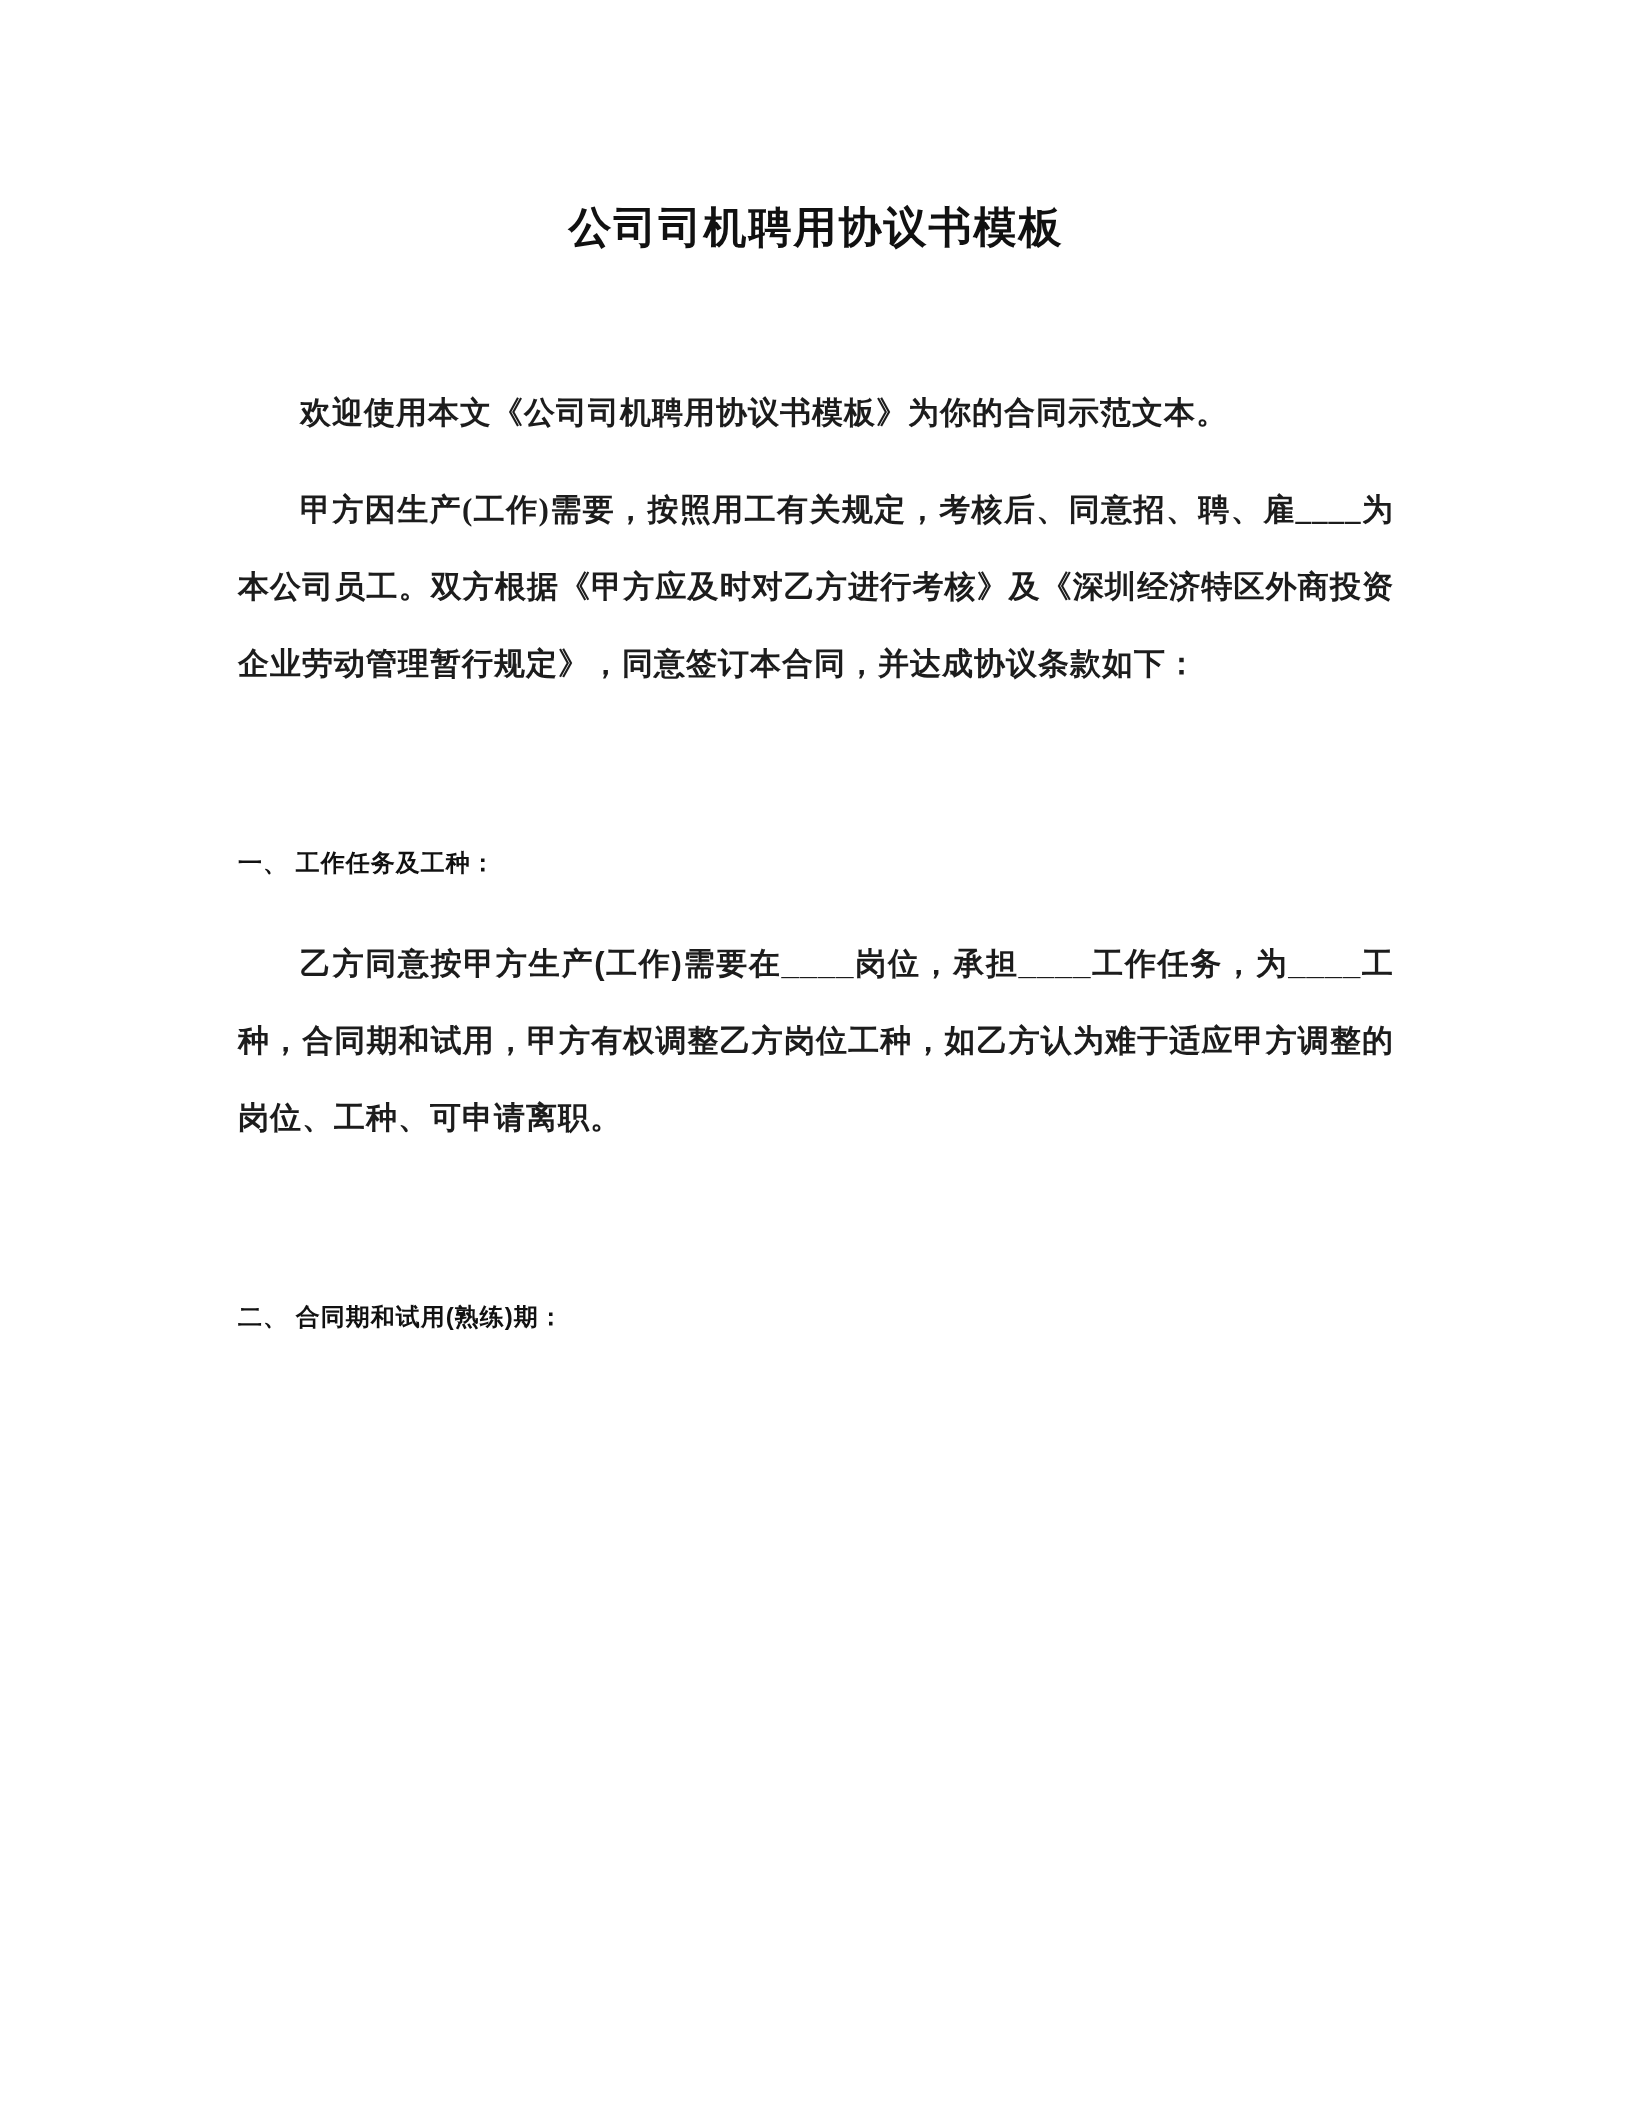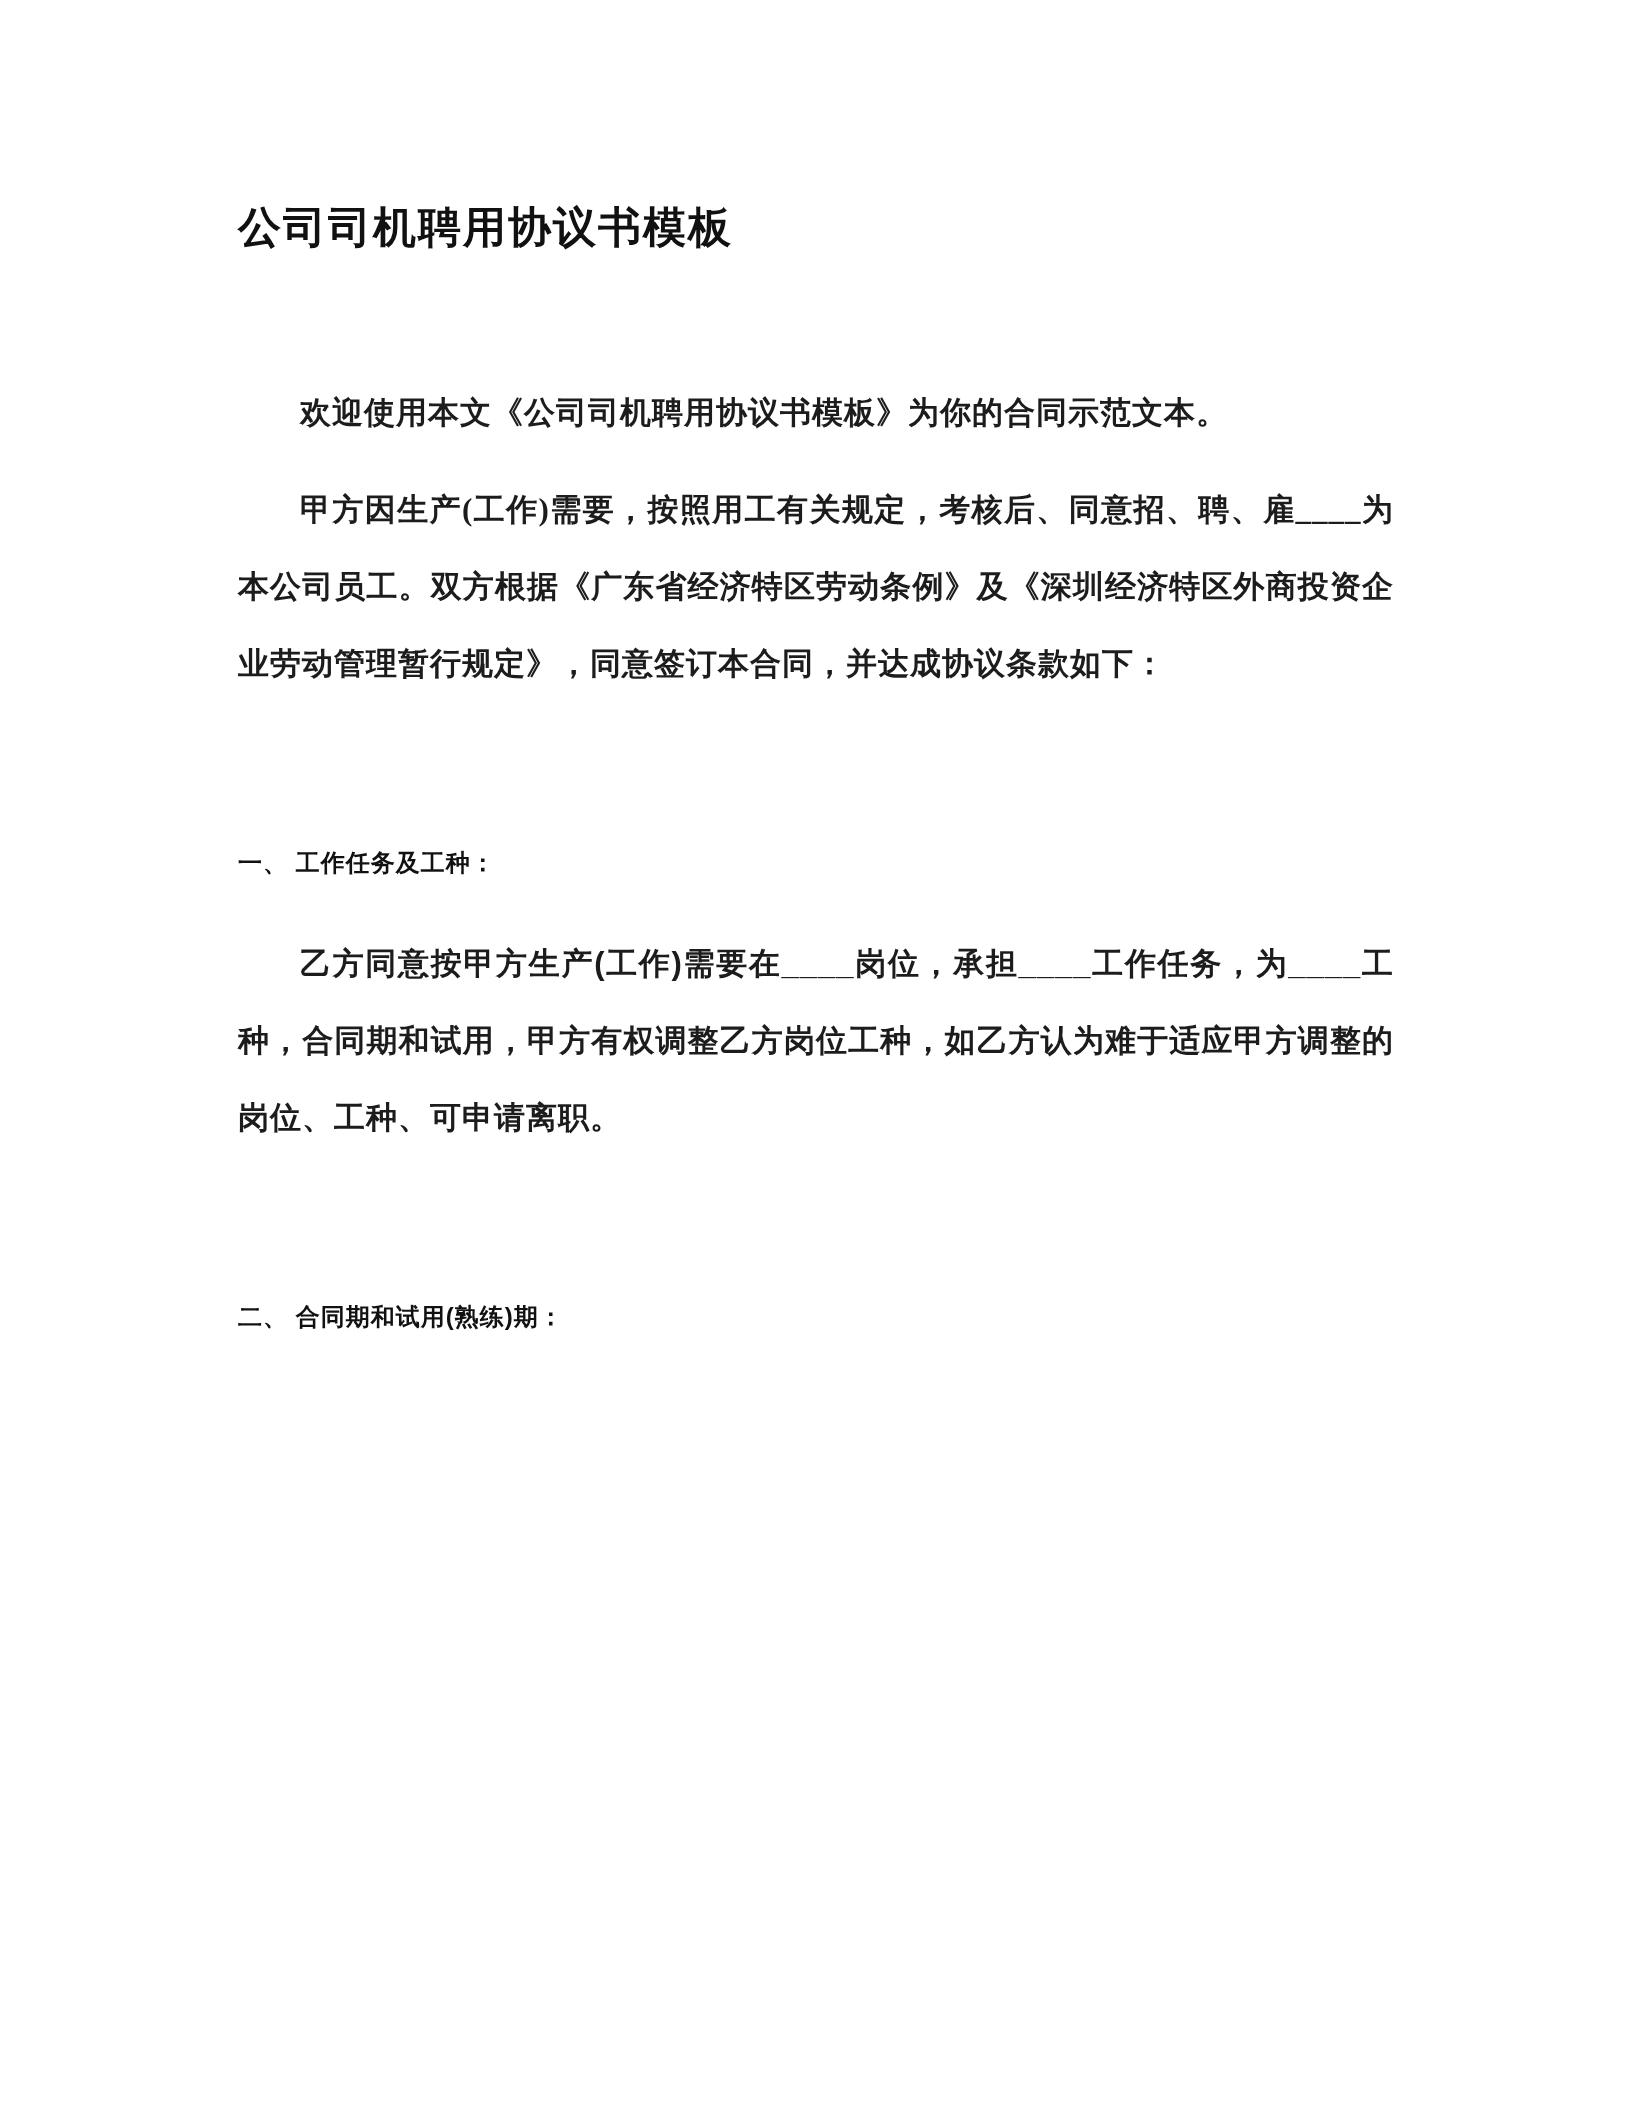--- a/index.html
+++ b/index.html
@@ -16,21 +16,21 @@
       padding: 200px 238px 60px 238px;
       font-family: "Liberation Sans", "DejaVu Sans", sans-serif;
       color: #1c1c1c;
       font-size: 31px;
       font-weight: 600;
       line-height: 77px;
       overflow: hidden;
     }
     .doc-title {
       margin: 0 0 118px 0;
-      text-align: left;
+      text-align: center;
       font-size: 43px;
       font-weight: 700;
       letter-spacing: 2px;
       line-height: 1.3;
       color: #111111;
     }
     .para {
       margin: 0 0 20px 0;
       text-indent: 2em;
       text-align: justify;
@@ -54,21 +54,21 @@
   </style>
 </head>
 <body>
 
 <div class="page">
 
   <h1 class="doc-title">公司司机聘用协议书模板</h1>
 
   <p class="para">欢迎使用本文《公司司机聘用协议书模板》为你的合同示范文本。</p>
 
-  <p class="para">甲方因生产(工作)需要，按照用工有关规定，考核后、同意招、聘、雇____为本公司员工。双方根据《广东省经济特区劳动条例》及《深圳经济特区外商投资企业劳动管理暂行规定》，同意签订本合同，并达成协议条款如下：</p>
+  <p class="para">甲方因生产(工作)需要，按照用工有关规定，考核后、同意招、聘、雇____为本公司员工。双方根据《甲方应及时对乙方进行考核》及《深圳经济特区外商投资企业劳动管理暂行规定》，同意签订本合同，并达成协议条款如下：</p>
 
   <h2 class="section-heading">一、 工作任务及工种：</h2>
 
   <p class="section-body">乙方同意按甲方生产(工作)需要在____岗位，承担____工作任务，为____工种，合同期和试用，甲方有权调整乙方岗位工种，如乙方认为难于适应甲方调整的岗位、工种、可申请离职。</p>
 
   <h2 class="section-heading">二、 合同期和试用(熟练)期：</h2>
 
 
 </div>
 

